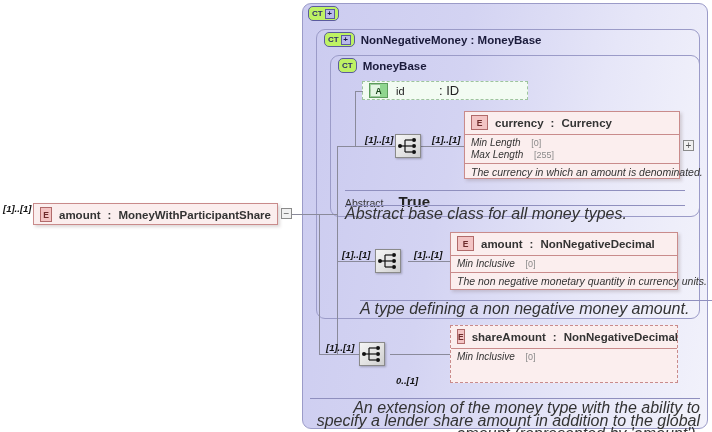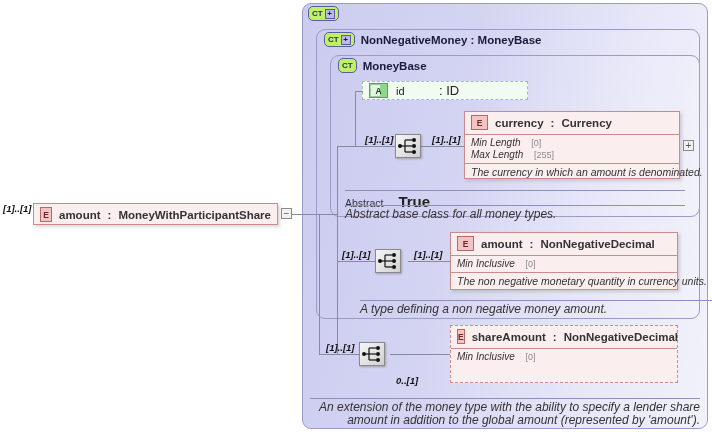--- a/index.html
+++ b/index.html
@@ -40,21 +40,21 @@
   .ct-plus{
     display:inline-block;width:8px;height:8px;line-height:7px;text-align:center;
     border:1px solid #5b5b9e;background:#b9b9ea;font-size:8px;color:#1a1a4a;
   }
 
   
   .annot{
     position:absolute;
     border-top:1px solid #8f8fbe;
     font-style:italic;
-    font-size:12px;
+    font-size:16px;
     color:#333;
     padding-top:2px;
     box-sizing:border-box;
     line-height:12px;
   }
   .prop-row{
     position:absolute;
     border-top:1px solid #8f8fbe;
     font-size:10.5px;
     padding-top:2px;

